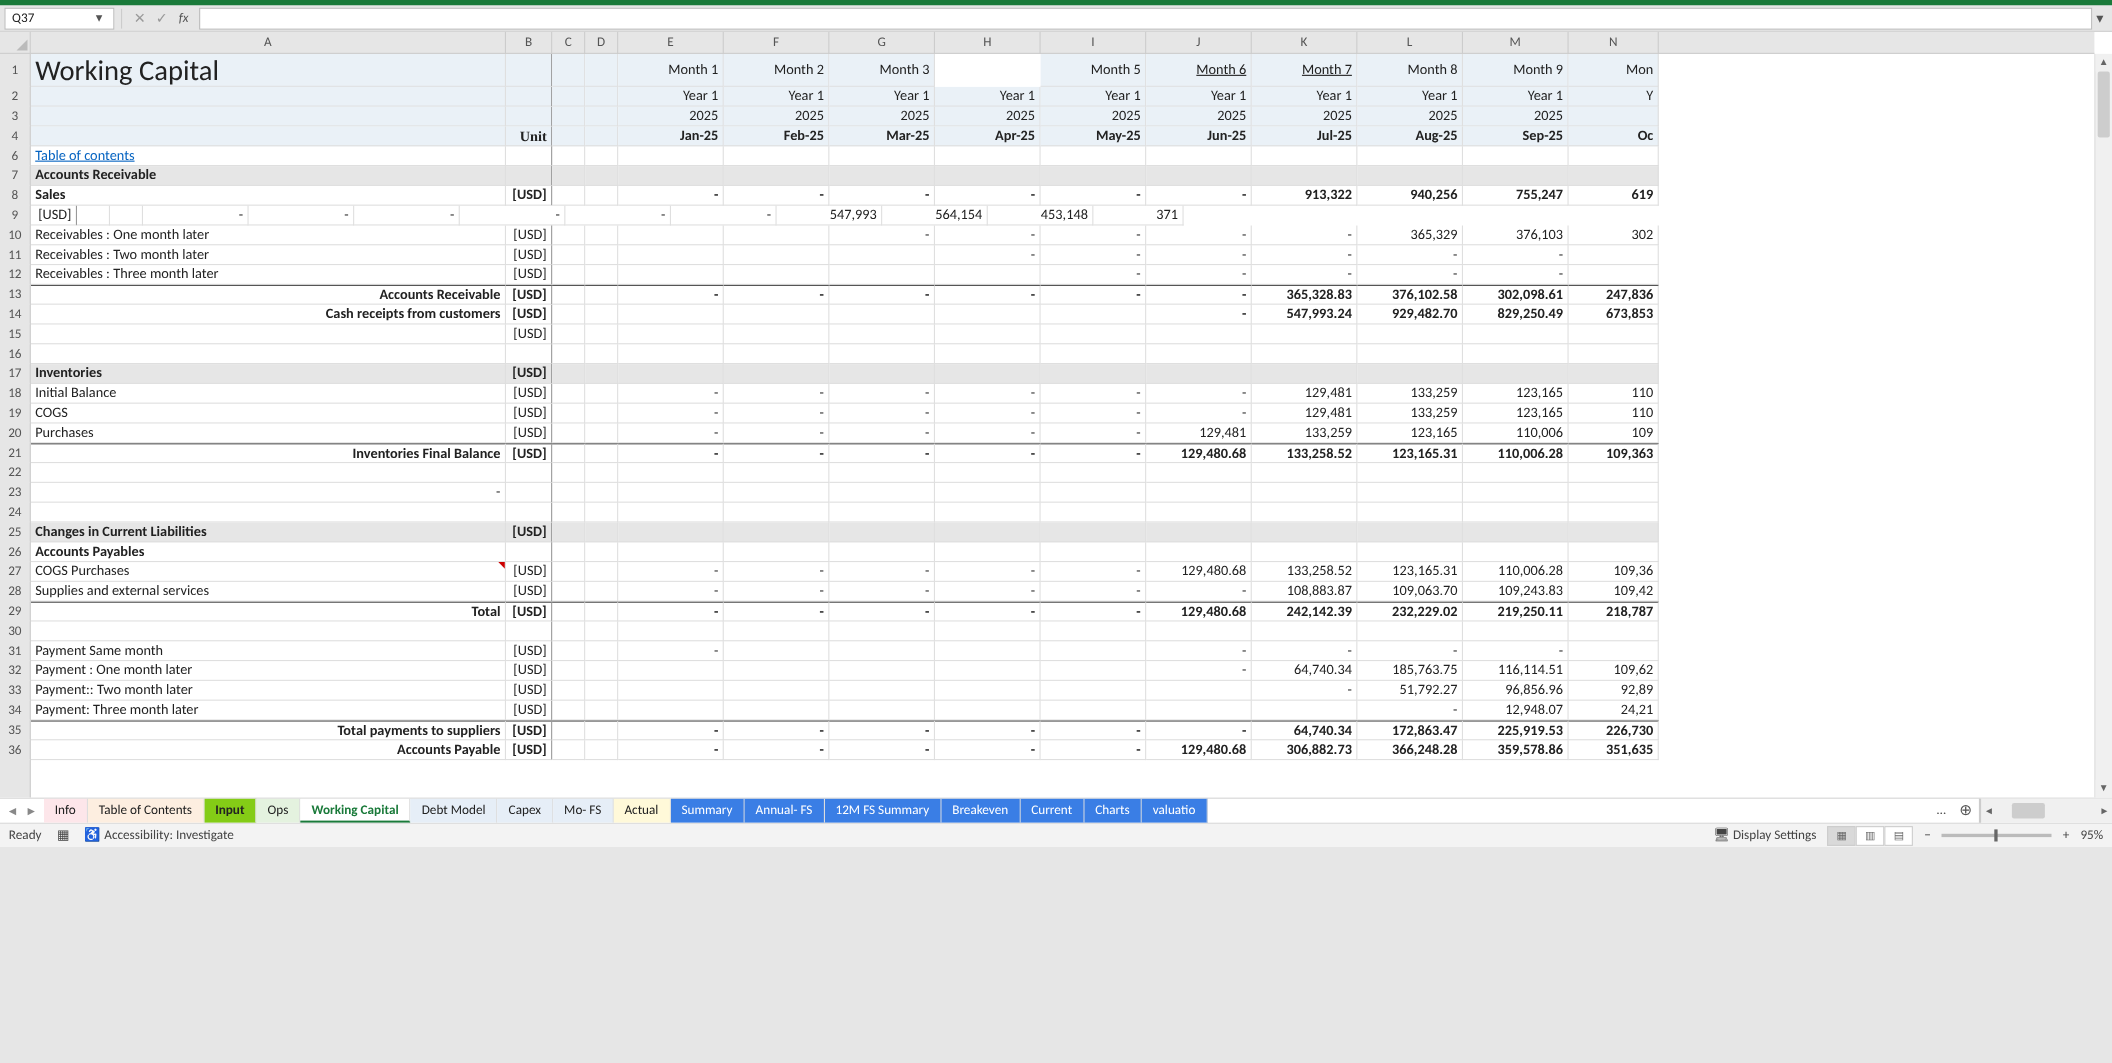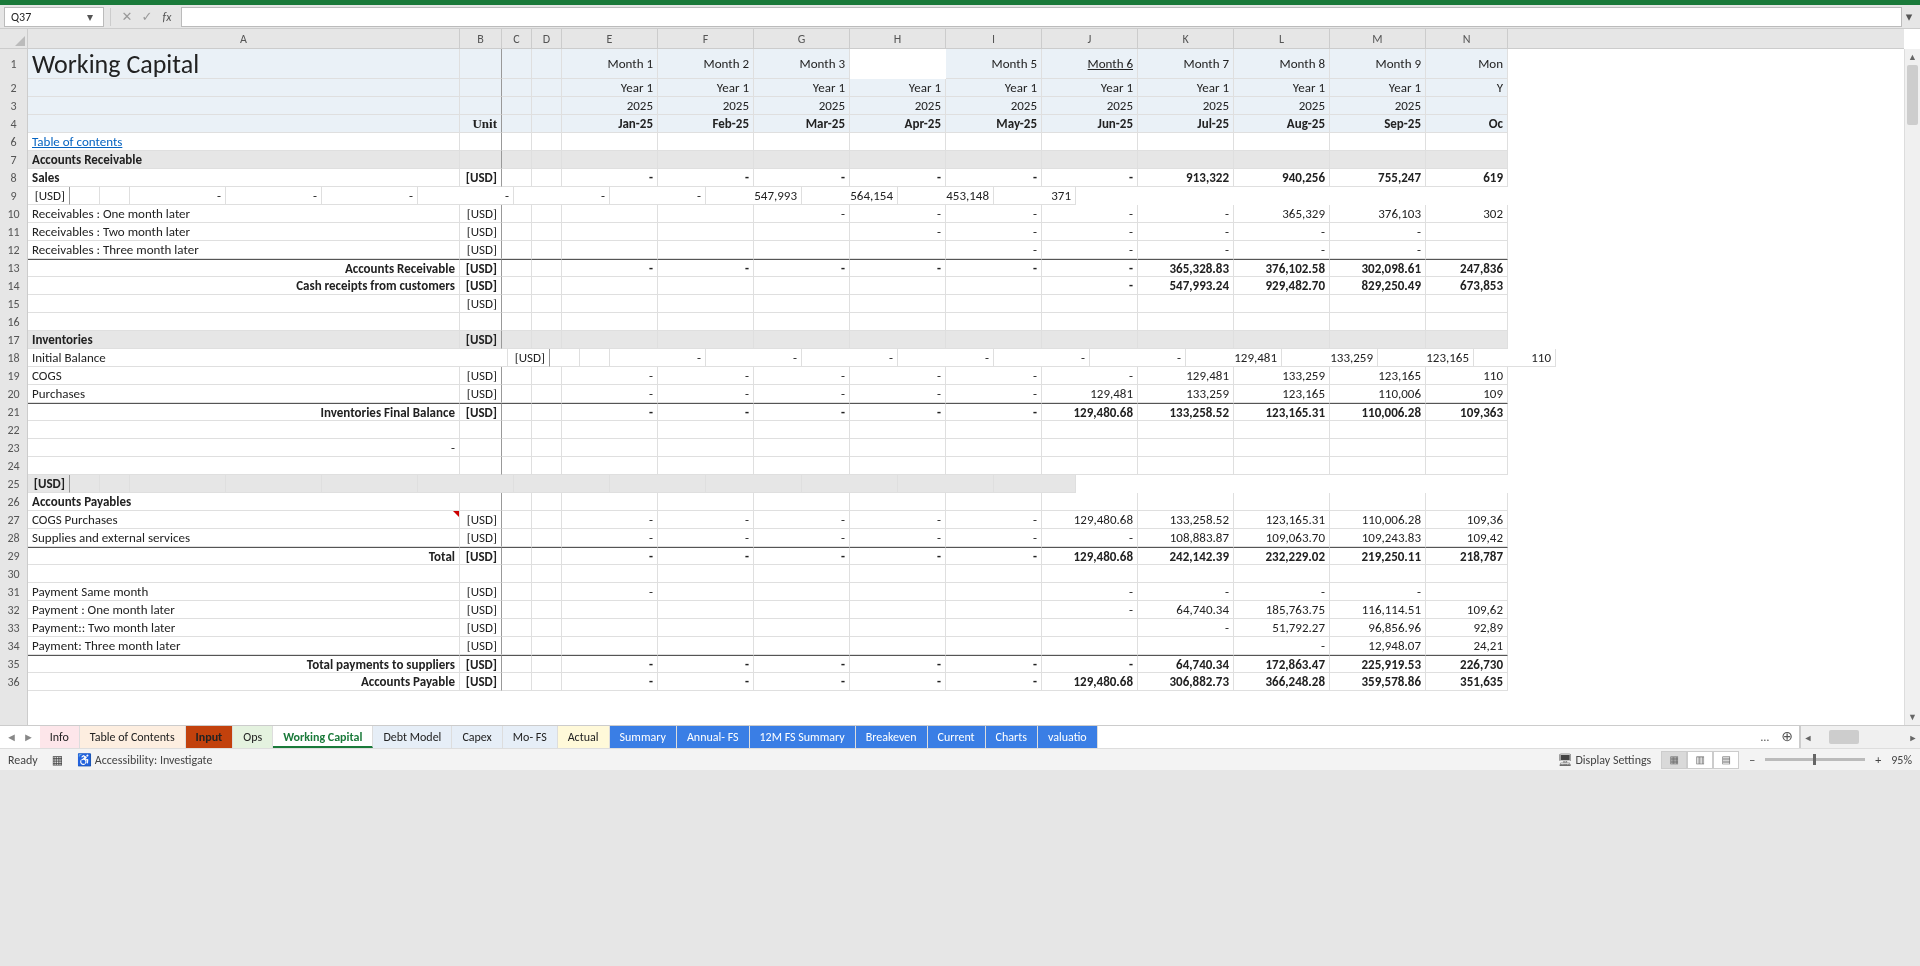--- a/index.html
+++ b/index.html
@@ -45,21 +45,21 @@
 .red-tri::after { content:""; position:absolute; top:0; right:0; width:0; height:0; border-left:6px solid transparent; border-top:6px solid #c00; }
 
 .vscroll { position: absolute; right: 0; top: 20px; width: 16px; bottom: 0; background: #f0f0f0; border-left: 1px solid #ddd; }
 .vscroll-btn { height: 16px; text-align:center; font-size:9px; color:#666; line-height:16px; background:#f0f0f0;}
 .vscroll-thumb { position:absolute; top:16px; left:2px; right:2px; height:60px; background:#cdcdcd; border-radius:2px;}
 
 .sheet-area { height: 23px; background: #fff; display: flex; align-items: stretch; border-top: 1px solid #ccc; }
 .sheet-nav { display:flex; align-items:center; padding:0 6px; gap:6px; color:#888;}
 .sheet-nav span { font-size:11px; }
 .sheet-tabs { display: flex; flex: 1; overflow: hidden; }
-.sheet-tab { padding: 0 10px; font-size: 12px; line-height: 22px; border-right: 1px solid #ddd; background: #c2410c; cursor: pointer; white-space:nowrap;}
+.sheet-tab { padding: 0 10px; font-size: 12px; line-height: 22px; border-right: 1px solid #ddd; background: #84cc16; cursor: pointer; white-space:nowrap;}
 .sheet-tab.pink { background: #fde6ea; }
 .sheet-tab.peach { background: #fdeee0; }
 .sheet-tab.green { background: #e4f2df; }
 .sheet-tab.lblue { background: #e6eef7; }
 .sheet-tab.yellow { background: #fff9d9; }
 .sheet-tab.blue { background: #3a7ee5; color: #fff; }
 .sheet-tab.active { background: #fff; border-bottom: 2px solid #1a7a3a; font-weight: bold; color: #1a7a3a; }
 .sheet-more { padding: 0 6px; font-size:12px; line-height:22px; color:#555;}
 .sheet-add { width: 24px; text-align: center; line-height: 22px; color: #555; font-size:14px;}
 .hscroll { flex: 0 0 120px; display:flex; align-items:center; background:#f0f0f0; border-left:1px solid #ccc;}
@@ -155,21 +155,21 @@
         <div class="cell header-block title-cell" style="width: 432px;">Working Capital</div>
         <div class="cell header-block col-border-right num " style="width: 42px;"></div>
         <div class="cell header-block" style="width: 30px;"></div>
         <div class="cell header-block" style="width: 30px;"></div>
         <div class="cell header-block num " style="width: 96px;">Month 1</div>
         <div class="cell header-block num " style="width: 96px;">Month 2</div>
         <div class="cell header-block num " style="width: 96px;">Month 3</div>
         <div class="cell header-block num " style="width: 96px; margin-top: 47px;">Month 4</div>
         <div class="cell header-block num " style="width: 96px;">Month 5</div>
         <div class="cell header-block num " style="width: 96px; text-decoration: underline;">Month 6</div>
-        <div class="cell header-block num " style="width: 96px;">Month 7</div>
+        <div class="cell header-block num " style="width: 96px; text-decoration: underline;">Month 7</div>
         <div class="cell header-block num " style="width: 96px;">Month 8</div>
         <div class="cell header-block num " style="width: 96px;">Month 9</div>
         <div class="cell header-block num " style="width: 82px;">Mon</div>
       </div>
       <div class="row">
         <div class="cell header-block " style="width: 432px;"></div>
         <div class="cell header-block col-border-right num " style="width: 42px;"></div>
         <div class="cell header-block" style="width: 30px;"></div>
         <div class="cell header-block" style="width: 30px;"></div>
         <div class="cell header-block num " style="width: 96px;">Year 1</div>
@@ -400,21 +400,21 @@
         <div class="cell section-header num " style="width: 96px;"></div>
         <div class="cell section-header num " style="width: 96px;"></div>
         <div class="cell section-header num " style="width: 96px;"></div>
         <div class="cell section-header num " style="width: 96px;"></div>
         <div class="cell section-header num " style="width: 96px;"></div>
         <div class="cell section-header num " style="width: 96px;"></div>
         <div class="cell section-header num " style="width: 96px;"></div>
         <div class="cell section-header num " style="width: 82px;"></div>
       </div>
       <div class="row">
-        <div class="cell " style="width: 480px;">Initial Balance</div>
+        <div class="cell " style="width: 432px;">Initial Balance</div>
         <div class="cell col-border-right num " style="width: 42px;">[USD]</div>
         <div class="cell " style="width: 30px;"></div>
         <div class="cell " style="width: 30px;"></div>
         <div class="cell num " style="width: 96px;">-</div>
         <div class="cell num " style="width: 96px;">-</div>
         <div class="cell num " style="width: 96px;">-</div>
         <div class="cell num " style="width: 96px;">-</div>
         <div class="cell num " style="width: 96px;">-</div>
         <div class="cell num " style="width: 96px;">-</div>
         <div class="cell num " style="width: 96px;">129,481</div>
@@ -512,20 +512,21 @@
         <div class="cell num " style="width: 96px;"></div>
         <div class="cell num " style="width: 96px;"></div>
         <div class="cell num " style="width: 96px;"></div>
         <div class="cell num " style="width: 96px;"></div>
         <div class="cell num " style="width: 96px;"></div>
         <div class="cell num " style="width: 96px;"></div>
         <div class="cell num " style="width: 96px;"></div>
         <div class="cell num " style="width: 82px;"></div>
       </div>
       <div class="row">
+        <div class="cell section-header " style="width: 432px;">Changes in Current Liabilities</div>
         <div class="cell section-header col-border-right num " style="width: 42px;">[USD]</div>
         <div class="cell section-header" style="width: 30px;"></div>
         <div class="cell section-header" style="width: 30px;"></div>
         <div class="cell section-header num " style="width: 96px;"></div>
         <div class="cell section-header num " style="width: 96px;"></div>
         <div class="cell section-header num " style="width: 96px;"></div>
         <div class="cell section-header num " style="width: 96px;"></div>
         <div class="cell section-header num " style="width: 96px;"></div>
         <div class="cell section-header num " style="width: 96px;"></div>
         <div class="cell section-header num " style="width: 96px;"></div>

